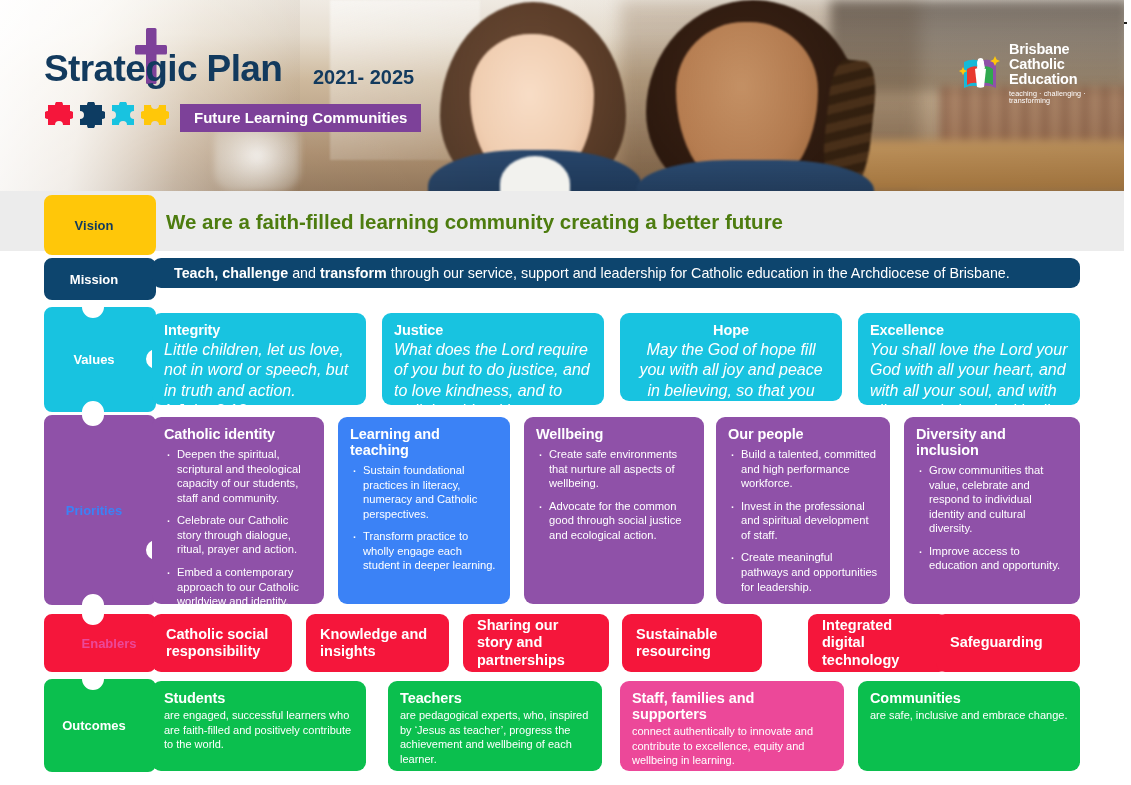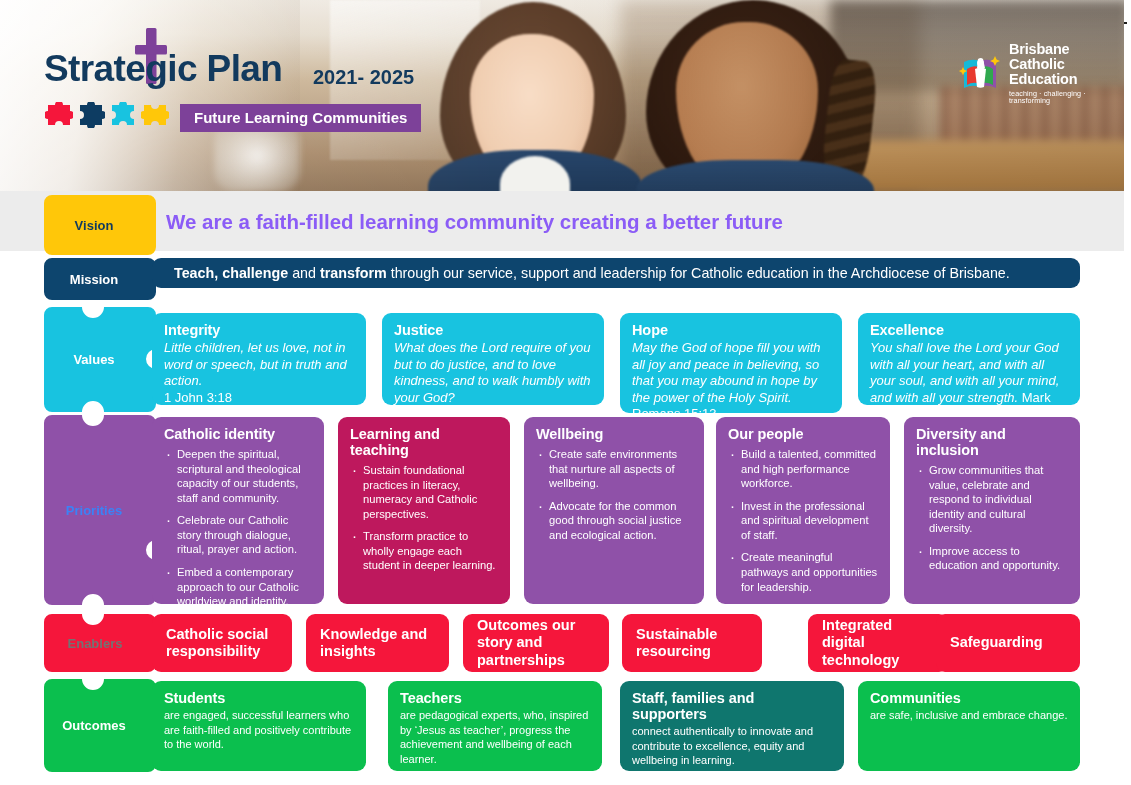--- a/index.html
+++ b/index.html
@@ -146,30 +146,30 @@
   .logo-text .lt-line { font-size: 14.5px; font-weight: bold; letter-spacing: -0.2px; }
   .logo-tag { font-size: 7.2px; color: #fff; margin-top: 3px; letter-spacing: 0.1px; }
 
   
   .vision-band {
     position: absolute; left: 0; top: 191px; width: 1124px; height: 60px;
     background: #ececec;
   }
   .vision-text {
     position: absolute; left: 166px; top: 210px;
-    font-size: 20.5px; font-weight: bold; color: #8b5cf6;
+    font-size: 20.5px; font-weight: bold; color: #4d7c0f;
   }
 
   
   .card {
     position: absolute; border-radius: 9px; color: #fff;
     padding: 9px 12px 10px 12px;
   }
   .card h3 { font-size: 14.5px; font-weight: bold; margin-bottom: 2px; letter-spacing: -0.1px; }
-  .card .scripture { font-size: 13px; font-style: italic; line-height: 1.27; }
+  .card .scripture { font-size: 16px; font-style: italic; line-height: 1.27; }
   .card .ref { font-style: normal; }
   .card .body { font-size: 11px; line-height: 1.33; }
 
   ul.bullets { list-style: none; margin-top: 5px; }
   ul.bullets li {
     font-size: 11.2px; line-height: 1.30; margin-bottom: 8px;
     padding-left: 13px; position: relative;
   }
   ul.bullets li::before {
     content: "\00B7"; position: absolute; left: 2px; top: -1px;
@@ -300,21 +300,21 @@
     </div>
   </div>
 
   <div class="card" style="left:382px;top:313px;width:222px;height:92px;background:#18c3e0;">
     <h3>Justice</h3>
     <div class="scripture"><span>What does the Lord require of you but to do justice, and to love kindness, and to walk humbly with your God?</span>
       <div class="ref">Micah 6:8</div>
     </div>
   </div>
 
-  <div class="card" style="left:620px;top:313px;width:222px;height:100px;background:#18c3e0;">
+  <div class="card" style="left:620px;top:313px;width:222px;height:88px;background:#18c3e0;text-align:center;">
     <h3>Hope</h3>
     <div class="scripture"><span>May the God of hope fill you with all joy and peace in believing, so that you may abound in hope by the power of the Holy Spirit.</span>
       <span class="ref">Romans 15:13</span>
     </div>
   </div>
 
   <div class="card" style="left:858px;top:313px;width:222px;height:92px;background:#18c3e0;">
     <h3>Excellence</h3>
     <div class="scripture"><span>You shall love the Lord your God with all your heart, and with all your soul, and with all your mind, and with all your strength.</span>
       <span class="ref">Mark 12:30</span>
@@ -328,21 +328,21 @@
 
   <div class="card" style="left:152px;top:417px;width:172px;height:187px;background:#8f51a8;">
     <h3>Catholic identity</h3>
     <ul class="bullets">
       <li>Deepen the spiritual, scriptural and theological capacity of our students, staff and community.</li>
       <li>Celebrate our Catholic story through dialogue, ritual, prayer and action.</li>
       <li>Embed a contemporary approach to our Catholic worldview and identity.</li>
     </ul>
   </div>
 
-  <div class="card" style="left:338px;top:417px;width:172px;height:187px;background:#be185d;">
+  <div class="card" style="left:338px;top:417px;width:172px;height:187px;background:#3b82f6;">
     <h3>Learning and teaching</h3>
     <ul class="bullets">
       <li>Sustain foundational practices in literacy, numeracy and Catholic perspectives.</li>
       <li>Transform practice to wholly engage each student in deeper learning.</li>
     </ul>
   </div>
 
   <div class="card" style="left:524px;top:417px;width:180px;height:187px;background:#8f51a8;">
     <h3>Wellbeing</h3>
     <ul class="bullets">
@@ -364,45 +364,45 @@
     <h3>Diversity and inclusion</h3>
     <ul class="bullets">
       <li>Grow communities that value, celebrate and respond to individual identity and cultural diversity.</li>
       <li>Improve access to education and opportunity.</li>
     </ul>
   </div>
 
   <svg style="position:absolute;left:44px;top:614px;" width="112" height="58">
     <path d="M8 0 H38 a9 9 0 0 0 22 0 H104 a8 8 0 0 1 8 8 V19 a10 10 0 0 1 0 20 V50 a8 8 0 0 1 -8 8 H60 a9 9 0 0 1 -22 0 H8 a8 8 0 0 1 -8 -8 V8 a8 8 0 0 1 8 -8 Z" fill="#f5163b"></path>
   </svg>
-  <div style="position:absolute;left:32px;top:614px;width:100px;height:58px;display:flex;align-items:center;justify-content:center;font-size:13px;font-weight:bold;color:#737373;padding-left:26px;">Enablers</div>
+  <div style="position:absolute;left:46px;top:614px;width:100px;height:58px;display:flex;align-items:center;justify-content:center;font-size:13px;font-weight:bold;color:#ec4899;padding-left:26px;">Enablers</div>
 
   <div class="enabler" style="left:152px;top:614px;width:140px;height:58px;">Catholic social responsibility</div>
   <div class="enabler" style="left:306px;top:614px;width:143px;height:58px;">Knowledge and insights</div>
-  <div class="enabler" style="left:463px;top:614px;width:146px;height:58px;">Outcomes our story and partnerships</div>
+  <div class="enabler" style="left:463px;top:614px;width:146px;height:58px;">Sharing our story and partnerships</div>
   <div class="enabler" style="left:622px;top:614px;width:140px;height:58px;">Sustainable resourcing</div>
   <div class="enabler" style="left:808px;top:614px;width:140px;height:58px;">Integrated digital technology</div>
   <div class="enabler" style="left:936px;top:614px;width:144px;height:58px;">Safeguarding</div>
 
   <svg style="position:absolute;left:44px;top:679px;" width="112" height="93">
     <path d="M8 0 H38 a9 9 0 0 0 22 0 H104 a8 8 0 0 1 8 8 V32 a10 10 0 0 1 0 20 V85 a8 8 0 0 1 -8 8 H8 a8 8 0 0 1 -8 -8 V8 a8 8 0 0 1 8 -8 Z" fill="#0bbf4e"></path>
   </svg>
   <div style="position:absolute;left:44px;top:679px;width:100px;height:93px;display:flex;align-items:center;justify-content:center;font-size:13px;font-weight:bold;color:#fff;">Outcomes</div>
 
   <div class="card" style="left:152px;top:681px;width:214px;height:90px;background:#0bbf4e;">
     <h3>Students</h3>
     <div class="body">are engaged, successful learners who are faith-filled and positively contribute to the world.</div>
   </div>
 
   <div class="card" style="left:388px;top:681px;width:214px;height:90px;background:#0bbf4e;">
     <h3>Teachers</h3>
     <div class="body">are pedagogical experts, who, inspired by ‘Jesus as teacher’,  progress the achievement and wellbeing of each learner.</div>
   </div>
 
-  <div class="card" style="left:620px;top:681px;width:224px;height:90px;background:#0f766e;">
+  <div class="card" style="left:620px;top:681px;width:224px;height:90px;background:#ec4899;">
     <h3>Staff, families and supporters</h3>
     <div class="body">connect authentically to innovate and contribute to excellence, equity and wellbeing in learning.</div>
   </div>
 
   <div class="card" style="left:858px;top:681px;width:222px;height:90px;background:#0bbf4e;">
     <h3>Communities</h3>
     <div class="body">are safe, inclusive and embrace change.</div>
   </div>
 
 </div>

